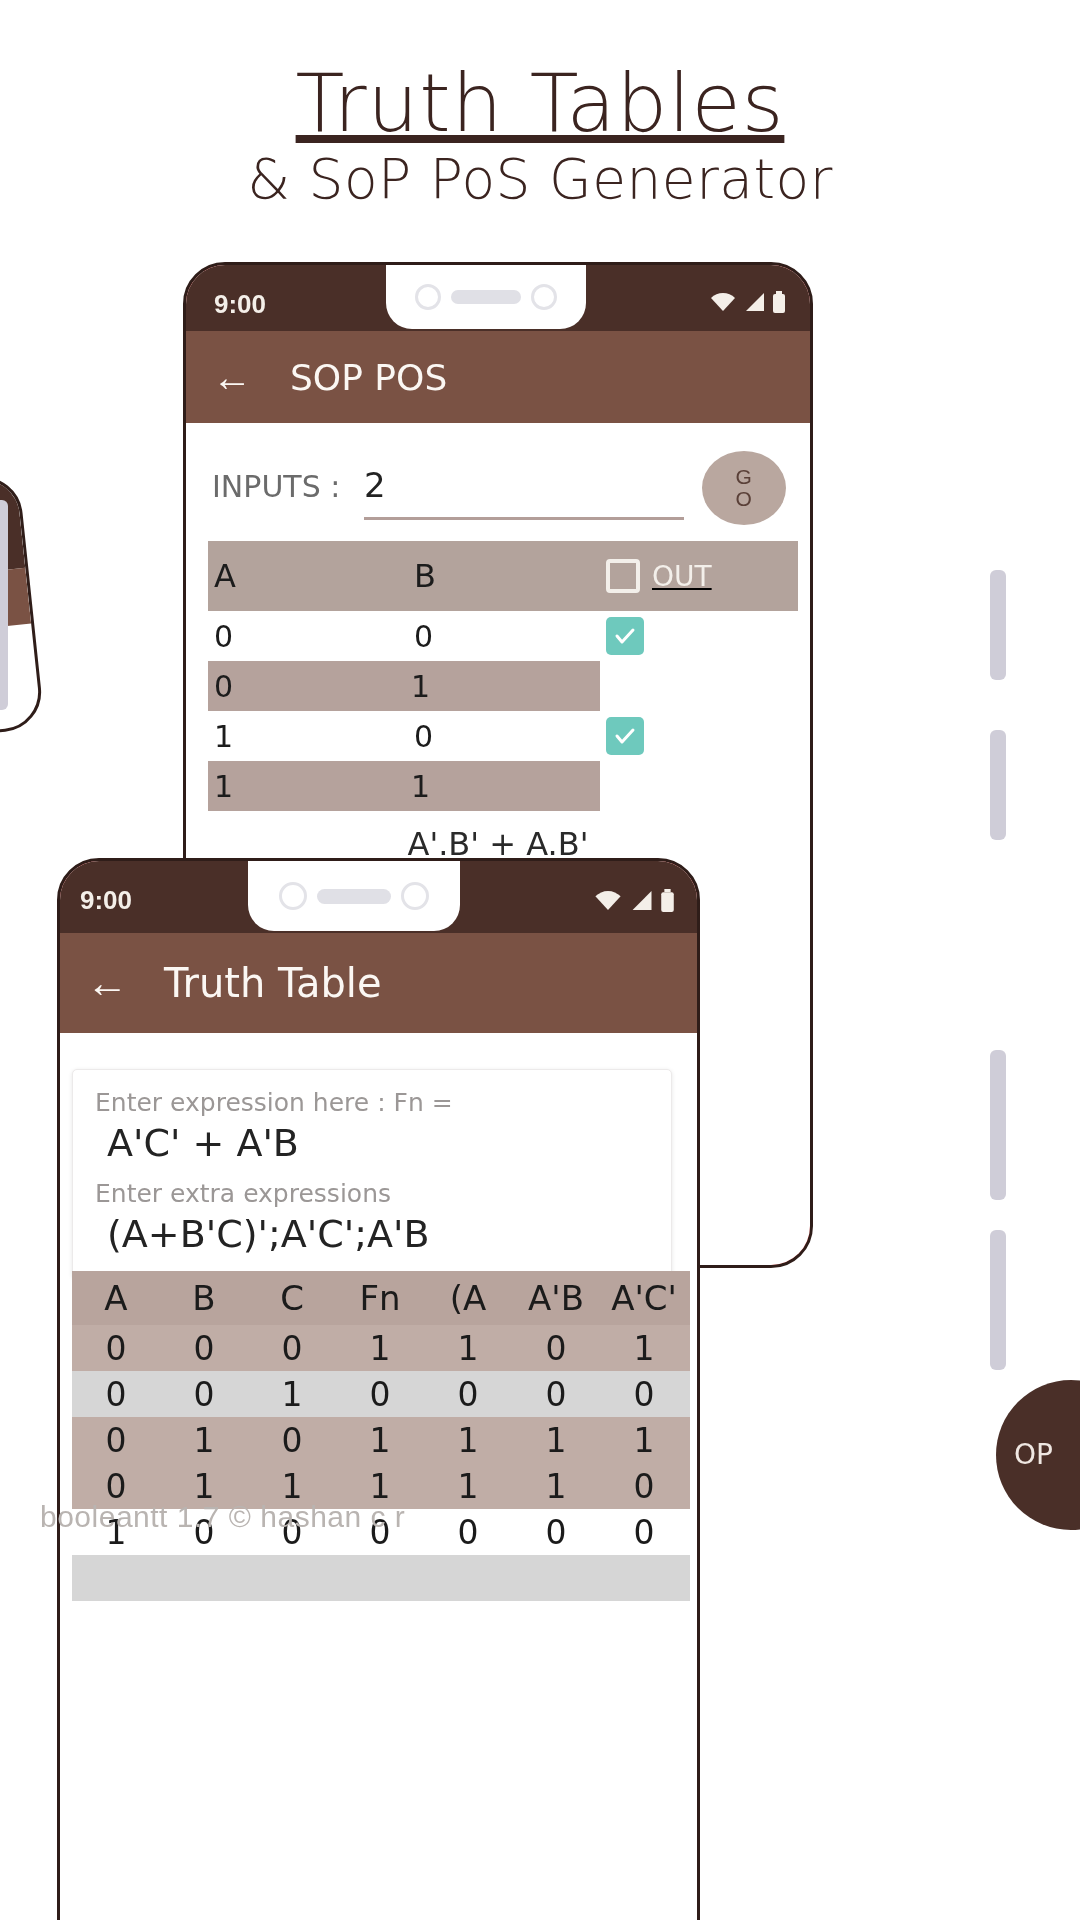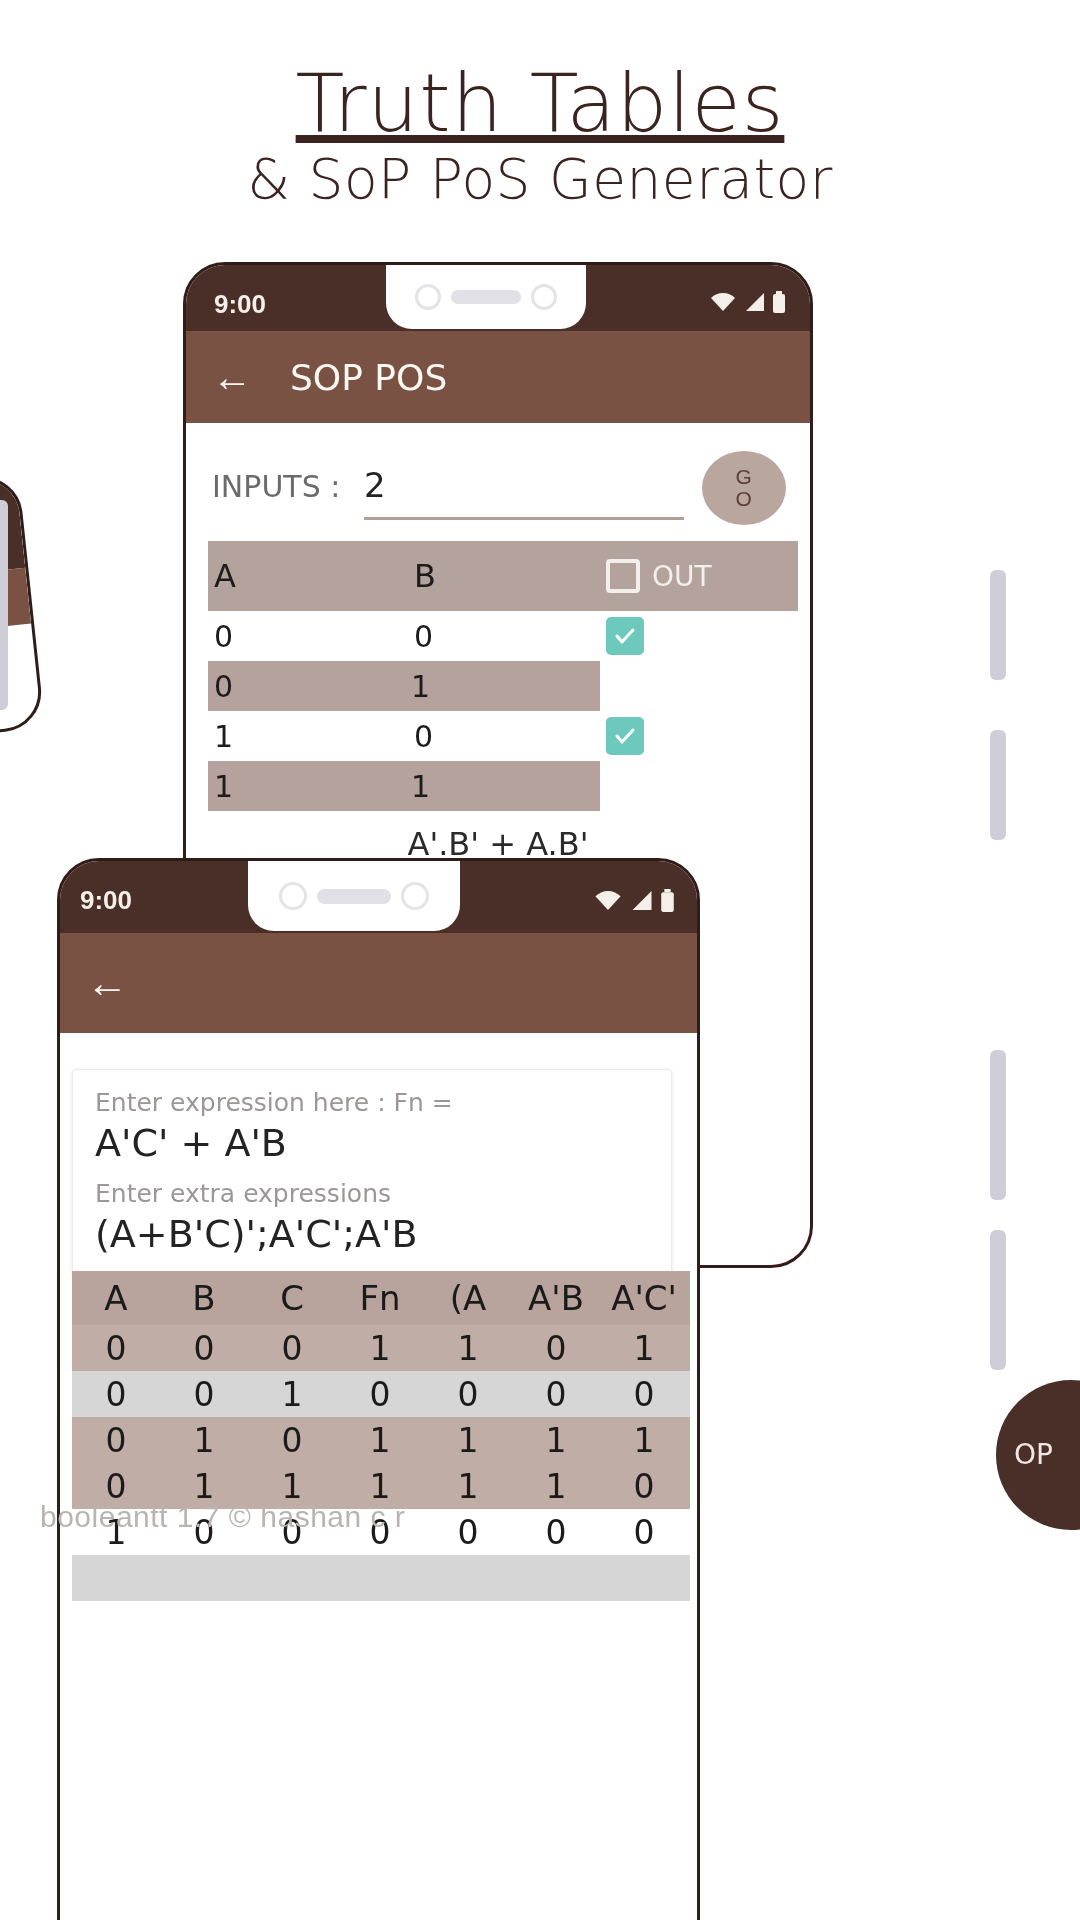--- a/index.html
+++ b/index.html
@@ -59,21 +59,21 @@
           color:#5a4038;font-size:21px;line-height:1.05;letter-spacing:.5px;}
 
   .tt{position:absolute;left:22px;top:276px;width:100%;}
   .tt-head{display:flex;align-items:center;width:590px;height:70px;background:#b3a39c;}
   .tt-head .c{font-size:32px;color:#1c1c1c;font-family:"DejaVu Sans", sans-serif;}
   .tt-row{display:flex;align-items:center;width:590px;height:50px;}
   .tt-row.alt{background:#b5a29c;width:392px;}
   .tt-row .c{font-size:30px;color:#1c1c1c;font-family:"DejaVu Sans", sans-serif;}
   .col-a{width:200px;padding-left:6px;}
   .col-b{width:192px;}
-  .col-o{width:190px;display:flex;align-items:center;gap:12px;}
+  .col-o{width:190px;display:flex;align-items:center;gap:12px;text-decoration:underline;}
   .chk-empty{width:34px;height:34px;border:4px solid #f3efea;border-radius:4px;box-sizing:border-box;}
   .chk-on{width:38px;height:38px;border-radius:5px;background:#6ec9bd;display:flex;align-items:center;justify-content:center;}
   .chk-on svg{display:block;}
   .out-lbl{font-size:28px;color:#f3efea;font-family:"DejaVu Sans", sans-serif;}
   .sop-expr{position:absolute;left:0;top:560px;width:624px;text-align:center;font-size:32px;color:#2a2a2a;font-family:"DejaVu Sans", sans-serif;}
 
   
   #phone2{left:57px;top:858px;width:637px;height:1100px;}
   #phone2 .statusbar{height:72px;}
   #phone2 .sb-time{font-size:26px;margin:24px 0 0 20px;}
@@ -82,21 +82,21 @@
   #phone2 .spk{width:74px;height:15px;}
   #phone2 .sb-icons{right:22px;top:28px;}
   #phone2 .appbar{top:72px;height:100px;padding:0 26px;}
   #phone2 .appbar .back{font-size:42px;margin-right:36px;}
   #phone2 .appbar .title{font-size:40px;}
 
   .expr-card{position:absolute;left:12px;top:208px;width:600px;background:#fff;
              border:1px solid #eceaea;border-radius:5px;box-shadow:0 1px 4px rgba(0,0,0,.10);
              padding:18px 32px 22px 22px;box-sizing:border-box;}
   .expr-card .lbl{font-size:25px;color:#9b9796;font-family:"DejaVu Sans", sans-serif;}
-  .expr-card .val{font-size:38px;color:#232323;margin:4px 0 14px 0;font-family:"DejaVu Sans", sans-serif;}
+  .expr-card .val{font-size:38px;color:#232323;margin:4px 0 14px 12px;font-family:"DejaVu Sans", sans-serif;}
   .expr-card .val.last{margin-bottom:0;}
 
   .tt2{position:absolute;left:12px;top:410px;width:618px;}
   .tt2 .r{display:flex;width:618px;height:46px;align-items:center;}
   .tt2 .r.head{height:54px;}
   .tt2 .r .cc{width:88px;text-align:center;font-size:33px;color:#1b1b1b;font-family:"DejaVu Sans", sans-serif;}
   .tt2 .r.head .cc{font-size:34px;}
   .bg-taupe{background:#c0ada6;}
   .bg-grey{background:#d6d6d6;}
   .bg-white{background:#ffffff;}
@@ -261,20 +261,21 @@
         </div>
         <div class="notch">
           <span class="cam"></span>
           <span class="spk"></span>
           <span class="cam"></span>
         </div>
       </div>
 
       <div class="appbar">
         <span class="back">←</span>
+        <span class="title">Truth Table</span>
 
       </div>
 
       <div class="expr-card">
         <div class="lbl">Enter expression here : Fn =</div>
         <div class="val">A'C' + A'B</div>
         <div class="lbl">Enter extra expressions</div>
         <div class="val last">(A+B'C)';A'C';A'B</div>
       </div>
 

